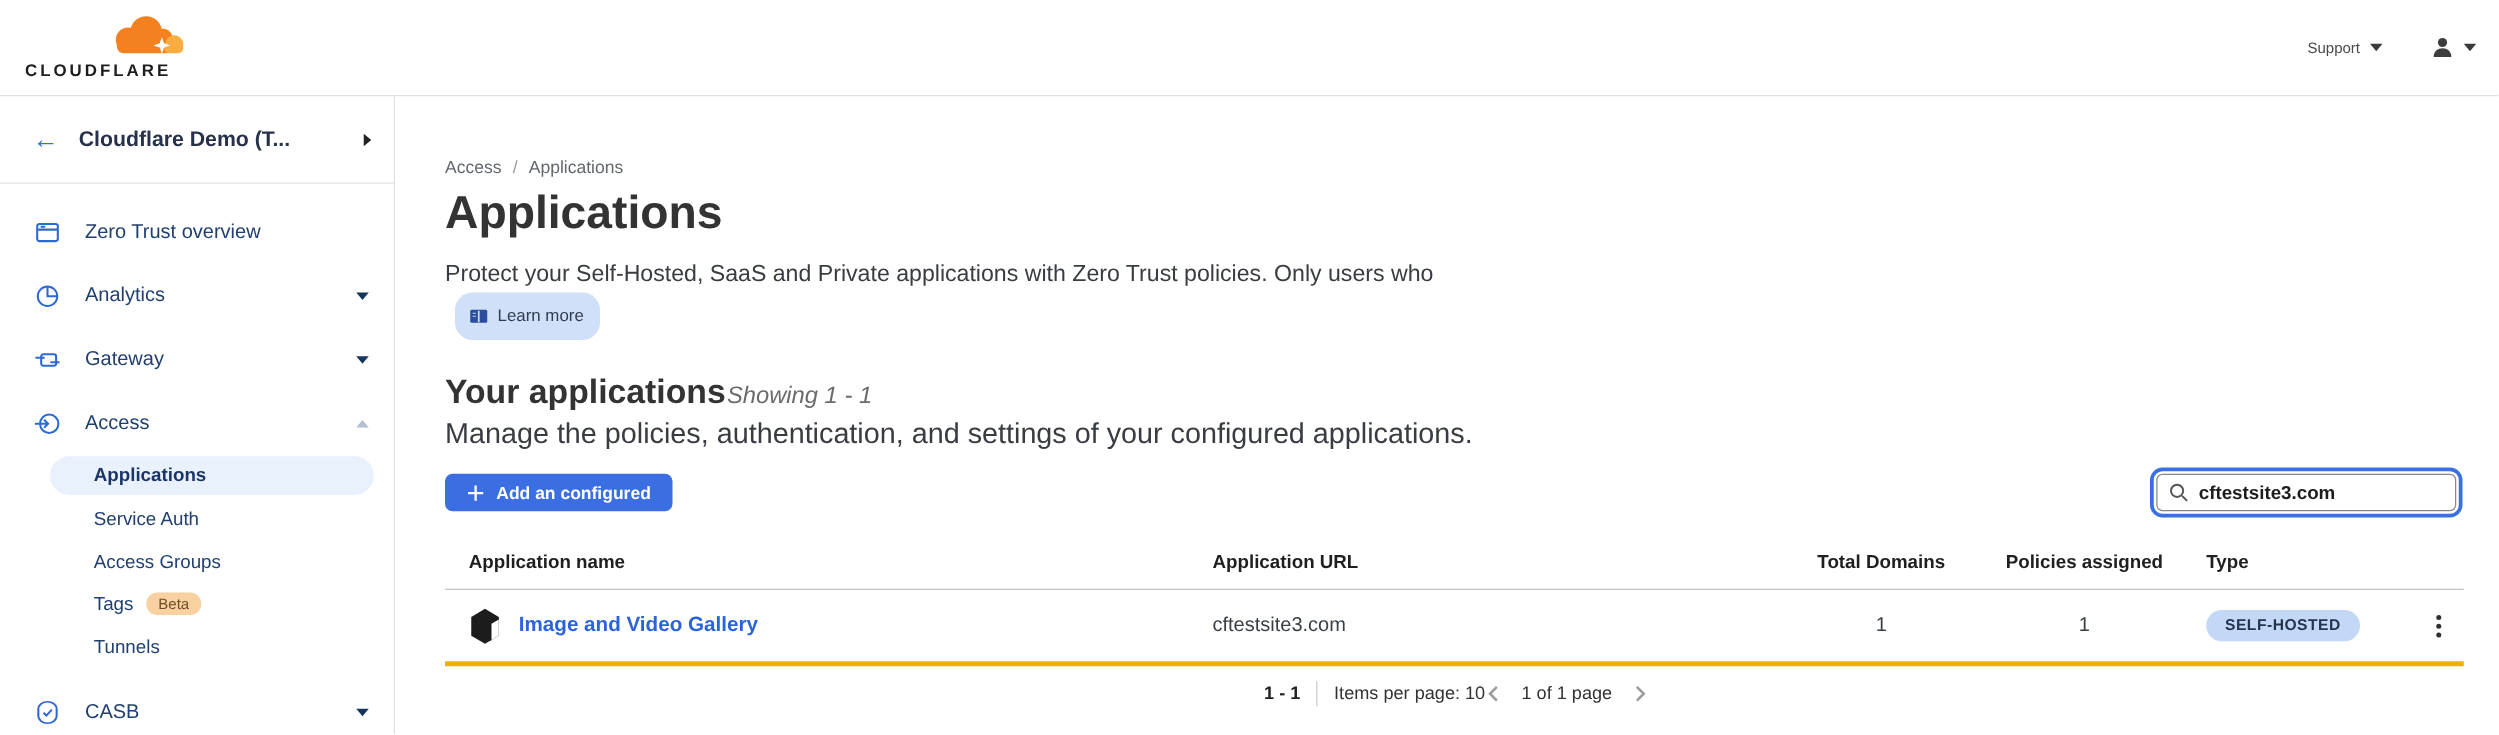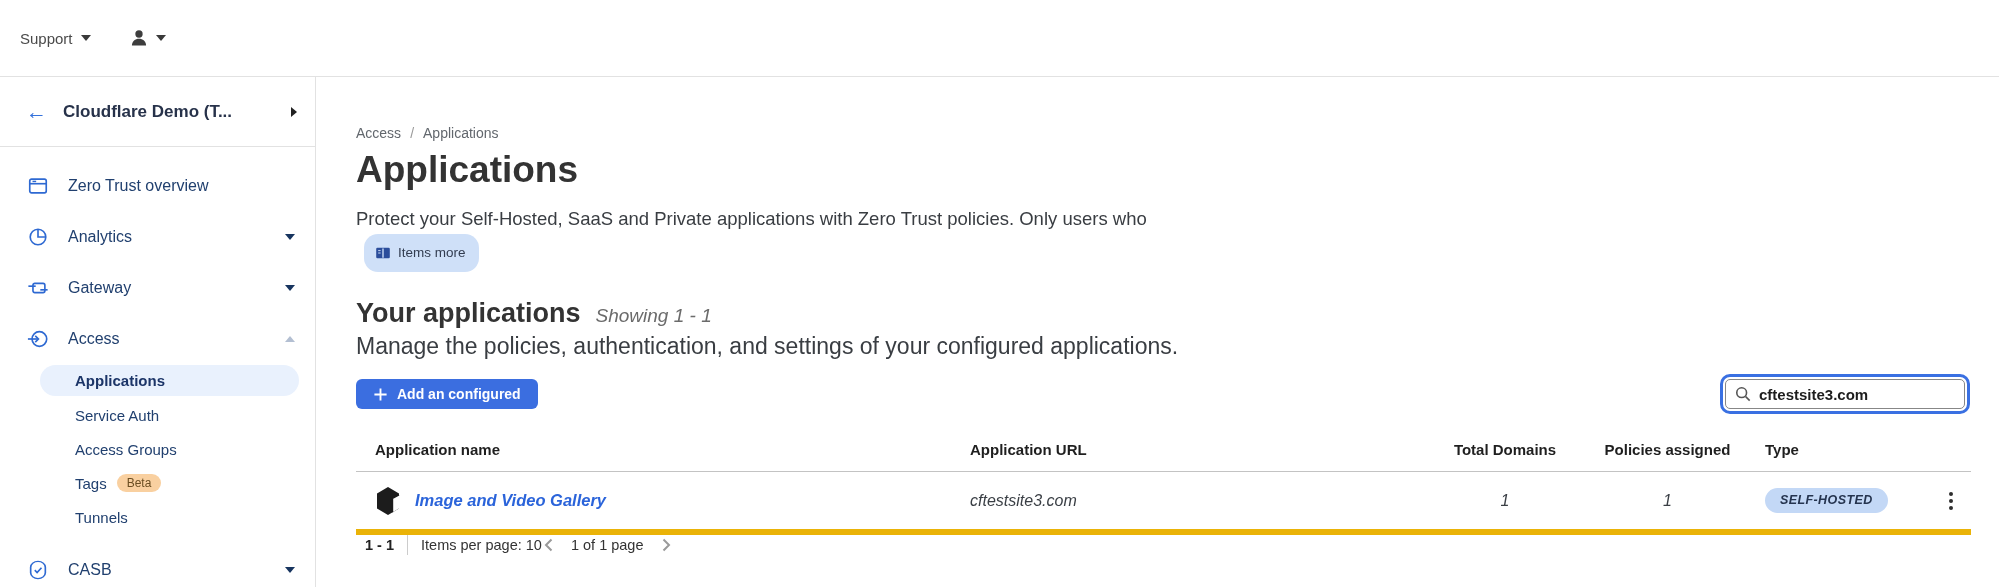--- a/index.html
+++ b/index.html
@@ -8,21 +8,21 @@
     font-family:"Liberation Sans","DejaVu Sans",sans-serif;
     -webkit-font-smoothing:antialiased;color:#333;
   }
   
   .topbar{height:77px;border-bottom:1px solid #e2e2e2;display:flex;align-items:center;
     justify-content:space-between;padding:0 14px 0 20px;box-sizing:border-box;}
   .logo{display:flex;flex-direction:column;width:132px;}
   .logo svg{margin-left:62px;}
   .logo-text{font-size:13.5px;font-weight:800;letter-spacing:2.4px;color:#1d1d1d;margin-top:1px;}
   .topbar-right{display:flex;align-items:center;gap:38px;padding-right:4px;}
-  .support{display:flex;align-items:center;gap:8px;font-size:15px;color:#4a4a4a;cursor:pointer;}
+  .support{display:flex;align-items:center;gap:8px;font-size:12px;color:#4a4a4a;cursor:pointer;}
   .user-menu{display:flex;align-items:center;gap:7px;cursor:pointer;}
   .caret-down{width:0;height:0;border-left:5px solid transparent;border-right:5px solid transparent;border-top:6px solid #3a3a3a;}
   
   .layout{display:flex;height:510px;}
   .sidebar{width:316px;min-width:316px;border-right:1px solid #e2e2e2;box-sizing:border-box;}
   .main{flex:1;padding:0 28px 0 40px;box-sizing:border-box;}
   
   .sb-header{height:70px;border-bottom:1px solid #e2e2e2;display:flex;align-items:center;
     padding:0 18px 0 26px;box-sizing:border-box;gap:16px;}
   .back-arrow{color:#3572dc;font-size:21px;line-height:1;cursor:pointer;}
@@ -44,64 +44,80 @@
     padding:3px 10px;border-radius:10px;line-height:1;}
   .casb-item{margin-top:10px;}
   
   .breadcrumb{margin-top:48px;font-size:14px;color:#62676d;display:flex;gap:9px;align-items:center;}
   .breadcrumb .crumb{cursor:pointer;}
   .breadcrumb .sep{color:#9a9a9a;}
   .page-title{margin-top:8px;font-size:37px;line-height:42px;font-weight:700;color:#333;}
   .page-desc{margin-top:12px;font-size:18.5px;line-height:31px;color:#393d42;}
   .learn-more{display:inline-flex;align-items:center;gap:7px;background:#cfe0f8;border-radius:14px;
     padding:3px 13px 4px 11px;font-size:13.5px;color:#323c50;vertical-align:2px;margin-left:8px;cursor:pointer;}
-  .section-head{margin-top:26px;display:flex;align-items:baseline;gap:15px;}
+  .section-head{margin-top:26px;display:flex;align-items:baseline;gap:1px;}
   .section-title{font-size:27px;font-weight:700;color:#333;}
   .section-showing{font-size:19px;font-style:italic;color:#6b6b6b;}
   .section-sub{margin-top:4px;font-size:23px;color:#393d42;}
   
   .controls{margin-top:19px;display:flex;align-items:center;justify-content:space-between;}
   .btn-primary{display:inline-flex;align-items:center;gap:9px;background:#3b6ee0;color:#fff;border:none;
     border-radius:6px;height:30px;padding:0 17px;font-size:14px;font-weight:600;
     font-family:"Liberation Sans","DejaVu Sans",sans-serif;cursor:pointer;}
   .search-wrap{position:relative;margin-right:6px;}
   .search-input{width:240px;height:30px;box-sizing:border-box;border:1px solid #878787;border-radius:5px;
     padding:0 10px 0 33px;font-size:15px;font-weight:600;color:#1d1d1d;
     font-family:"Liberation Sans","DejaVu Sans",sans-serif;
     outline:3px solid #3a70e2;outline-offset:2px;}
   .search-icon{position:absolute;left:10px;top:7px;}
   
   .app-table{margin-top:32px;}
   .tr{display:grid;grid-template-columns:614px 460px 150px 175px 1fr 40px;align-items:center;}
   .thead{border-bottom:1px solid #c3c3c3;padding-bottom:13px;}
   .th{font-size:15px;font-weight:700;color:#1f1f1f;}
-  .tbody-row{height:57px;border-bottom:6px solid #eab308;font-style:italic;}
+  .tbody-row{height:57px;border-bottom:4px solid #eab308;}
   .td{font-size:16px;color:#3a3f45;}
   .cell-pad{padding-left:19px;}
   .center{text-align:center;}
   .name-cell{display:flex;align-items:center;gap:14px;}
   .app-link{color:#2b64da;font-weight:700;font-size:16.5px;cursor:pointer;}
   .type-badge{display:inline-block;background:#c3d8f6;color:#25344f;font-size:12.5px;font-weight:700;
     letter-spacing:.4px;border-radius:13px;padding:6px 15px;line-height:1;}
   .kebab{display:flex;flex-direction:column;gap:3px;align-items:center;cursor:pointer;padding:4px;}
   .kebab i{width:4px;height:4px;border-radius:50%;background:#2e2e2e;}
   
-  .pager{display:flex;align-items:center;justify-content:flex-start;}
+  .pager{margin-top:12px;display:flex;align-items:center;justify-content:center;}
   .pager-left{display:flex;align-items:center;}
   .pager-range{font-size:14.5px;font-weight:700;color:#222;margin-left:9px;}
   .pager-div{width:1px;height:20px;background:#ccc;margin:0 13px;}
   .pager-items{font-size:14.5px;color:#333;}
   .pager-right{display:flex;align-items:center;gap:15px;margin-right:6px;}
   .pager-page{font-size:14.5px;color:#333;}
   .chev{cursor:pointer;display:flex;align-items:center;}
 </style>
 </head>
 <body>
 
 <div class="topbar">
+  <div class="logo">
+    <svg width="68" height="36" viewBox="0 0 74 40">
+      <g fill="#f48120">
+        <circle cx="22" cy="22" r="11"></circle>
+        <circle cx="38" cy="15" r="14"></circle>
+        <circle cx="52" cy="22" r="10"></circle>
+        <rect x="12" y="21" width="50" height="13" rx="6"></rect>
+      </g>
+      <g fill="#fbad41">
+        <circle cx="63" cy="26" r="8"></circle>
+        <rect x="54" y="25" width="17" height="9" rx="4.5"></rect>
+      </g>
+      <path d="M52 19.5 l1.9 5.6 5.6 1.9 -5.6 1.9 -1.9 5.6 -1.9-5.6 -5.6-1.9 5.6-1.9z" fill="#fff"></path>
+    </svg>
+    <div class="logo-text">CLOUDFLARE</div>
+  </div>
   <div class="topbar-right">
     <div class="support">
       <span>Support</span>
       <span class="caret-down"></span>
     </div>
     <div class="user-menu">
       <svg width="20" height="20" viewBox="0 0 24 24" fill="#3d3d3d">
         <circle cx="12" cy="7.2" r="4.4"></circle>
         <path d="M3.5 21 c0-5.2 4-8.2 8.5-8.2 s8.5 3 8.5 8.2 z"></path>
       </svg>
@@ -211,21 +227,21 @@
     <div class="page-title">Applications</div>
 
     <div class="page-desc">
       <span>Protect your Self-Hosted, SaaS and Private applications with Zero Trust policies. Only users who</span><br>
       <span class="learn-more">
         <svg width="16" height="14" viewBox="0 0 20 16" fill="none" stroke="#2b4d9b" stroke-width="1.7">
           <rect x="1.5" y="1.5" width="17" height="13" rx="1.5" fill="#2b4d9b" stroke="none"></rect>
           <path d="M10 2.5 V14" stroke="#cfe0f8"></path>
           <path d="M4 5 h3 M4 8 h3" stroke="#cfe0f8" stroke-width="1.2"></path>
         </svg>
-        <span>Items more</span>
+        <span>Learn more</span>
       </span>
     </div>
 
     <div class="section-head">
       <span class="section-title">Your applications</span>
       <span class="section-showing">Showing 1 - 1</span>
     </div>
     <div class="section-sub">Manage the policies, authentication, and settings of your configured applications.</div>
 
     <div class="controls">

